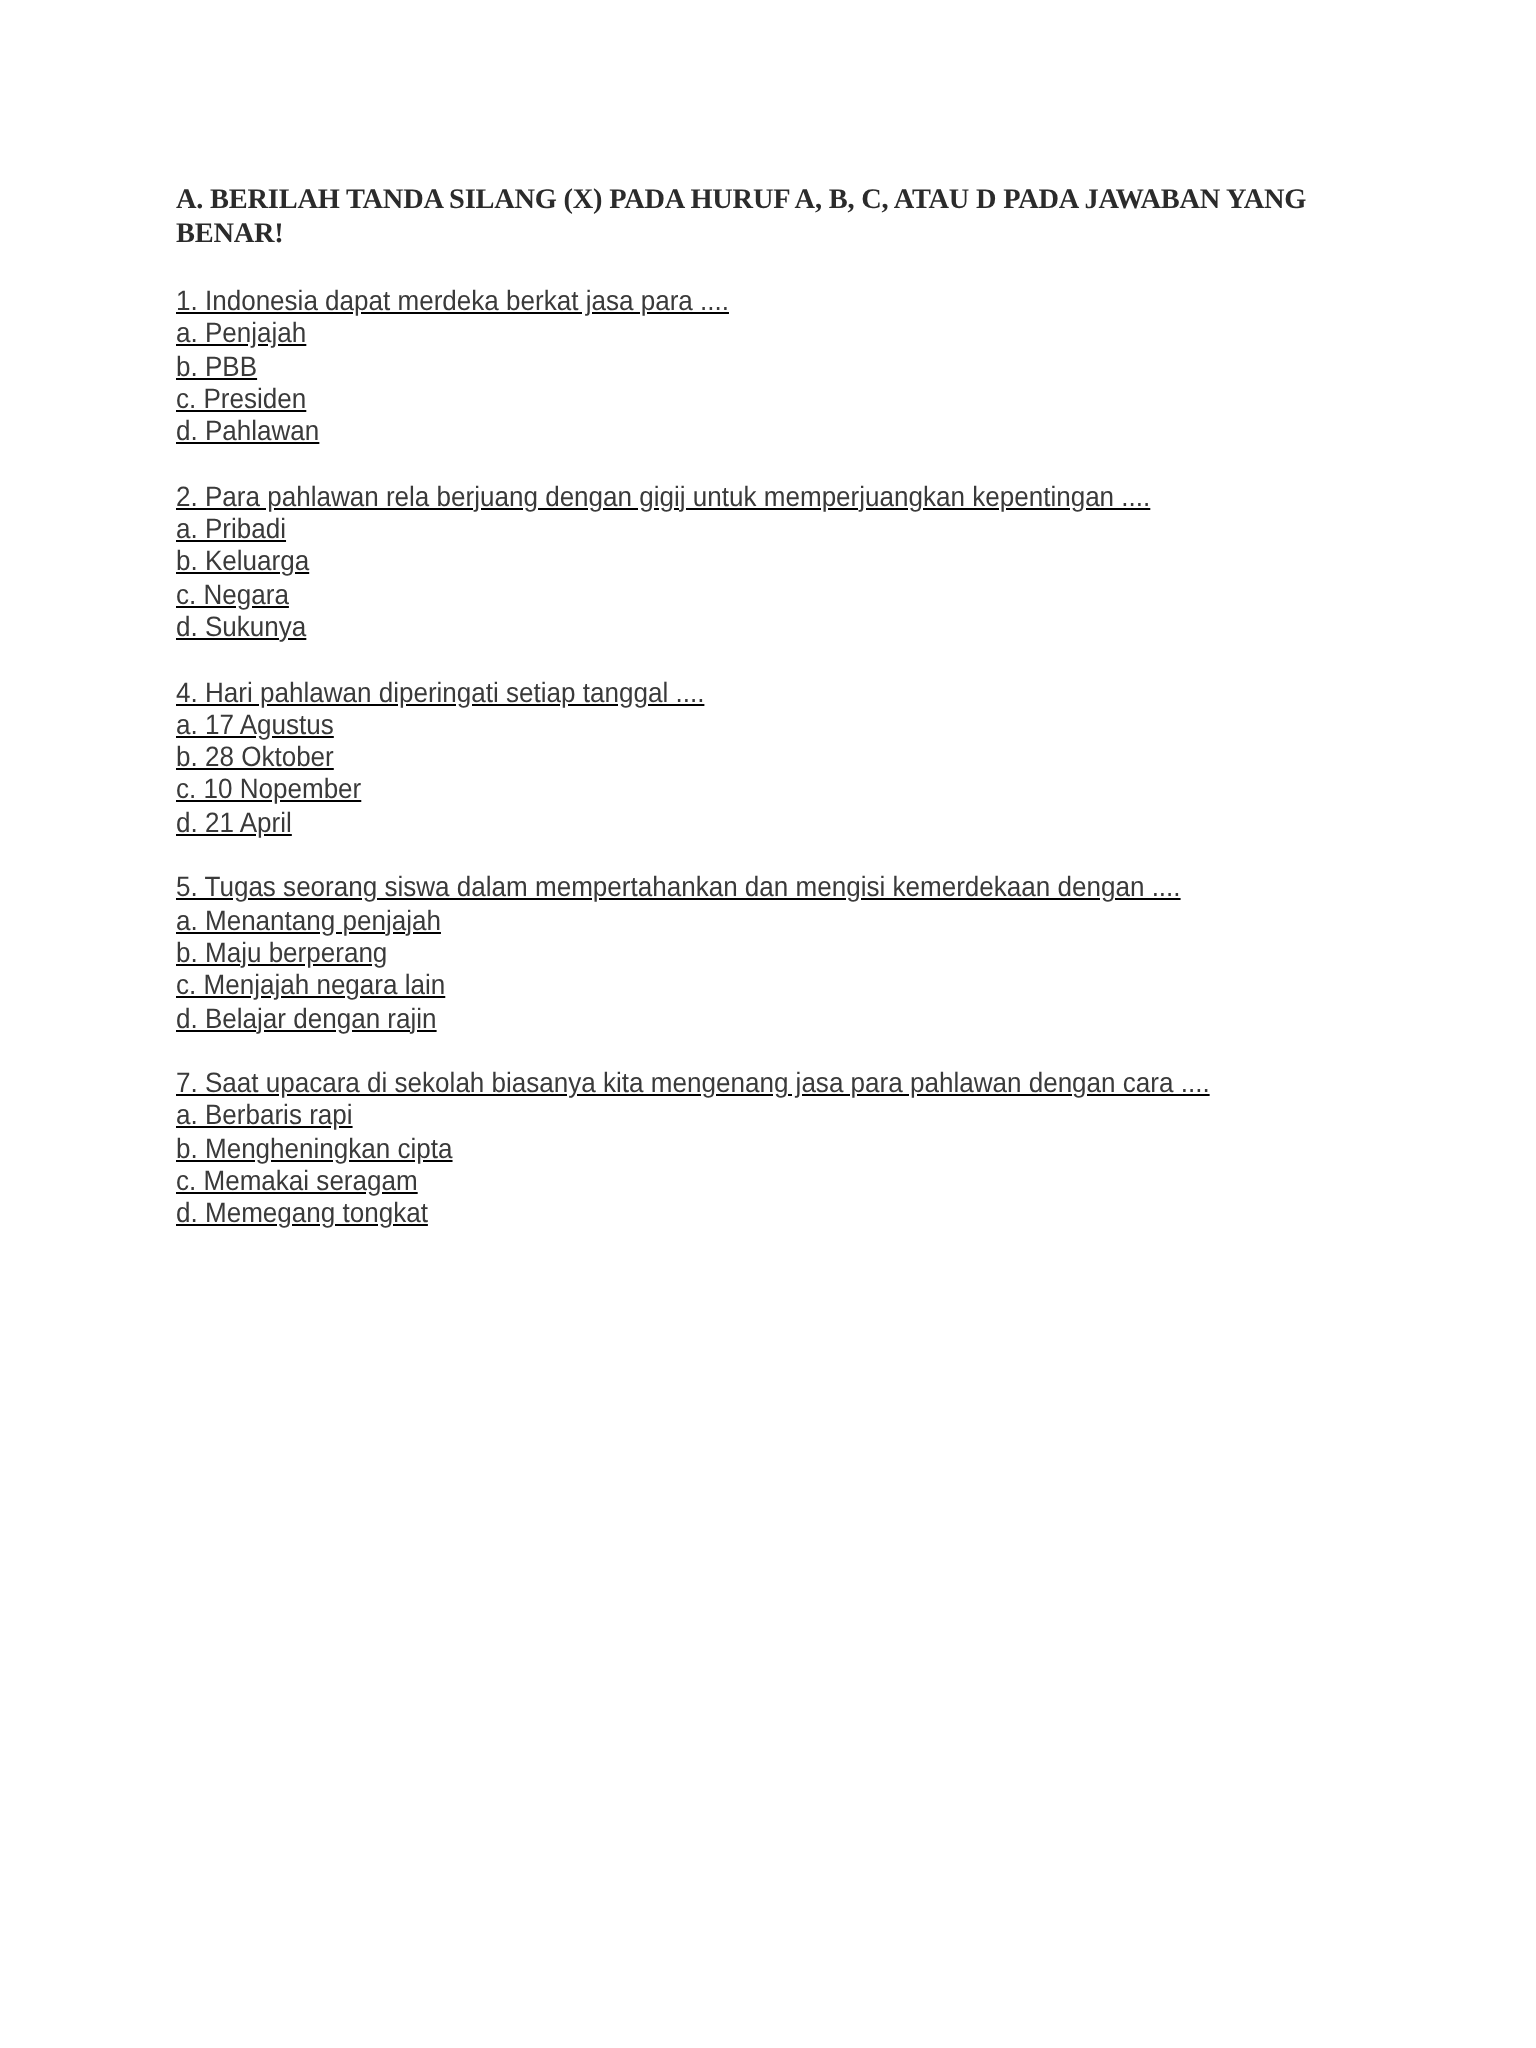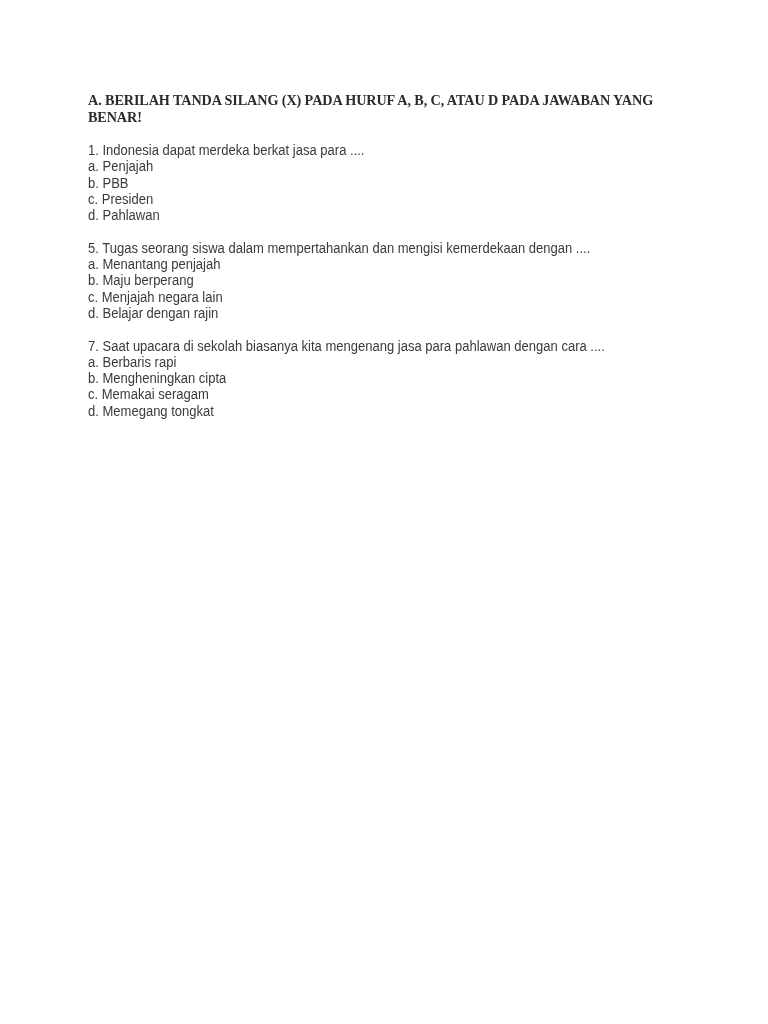--- a/index.html
+++ b/index.html
@@ -4,21 +4,21 @@
 <style>
   html, body { margin: 0; padding: 0; background: #ffffff; }
   body { width: 768px; height: 1024px; position: relative; overflow: hidden; }
   .page { position: absolute; left: 0; top: 0; width: 768px; height: 1024px; background: #ffffff; }
   .heading {
     position: absolute; left: 88px; top: 92px; width: 600px;
     font-family: "Liberation Serif", serif; font-weight: bold;
     font-size: 14.2px; line-height: 17px; color: #2b2b2b; letter-spacing: -0.1px;
   }
   .questions { position: absolute; left: 88px; top: 142px; width: 640px; }
-  .question { margin: 0 0 16.3px 0; }
+  .question { margin: 0 0 16.3px 0; text-decoration: underline; }
   .line {
     font-family: "Liberation Sans", sans-serif; font-size: 14px;
     line-height: 16.3px; color: #3a3a3a; white-space: nowrap;
     transform: scaleX(0.93); transform-origin: left center;
   }
 </style>
 </head>
 <body>
 
 <div class="page">
@@ -26,20 +26,34 @@
 
   <div class="questions">
     <div class="question">
       <div class="line">1. Indonesia dapat merdeka berkat jasa para ....</div>
       <div class="line">a. Penjajah</div>
       <div class="line">b. PBB</div>
       <div class="line">c. Presiden</div>
       <div class="line">d. Pahlawan</div>
     </div>
     <div class="question">
+      <div class="line">2. Para pahlawan rela berjuang dengan gigij untuk memperjuangkan kepentingan ....</div>
+      <div class="line">a. Pribadi</div>
+      <div class="line">b. Keluarga</div>
+      <div class="line">c. Negara</div>
+      <div class="line">d. Sukunya</div>
+    </div>
+    <div class="question">
+      <div class="line">4. Hari pahlawan diperingati setiap tanggal ....</div>
+      <div class="line">a. 17 Agustus</div>
+      <div class="line">b. 28 Oktober</div>
+      <div class="line">c. 10 Nopember</div>
+      <div class="line">d. 21 April</div>
+    </div>
+    <div class="question">
       <div class="line">5. Tugas seorang siswa dalam mempertahankan dan mengisi kemerdekaan dengan ....</div>
       <div class="line">a. Menantang penjajah</div>
       <div class="line">b. Maju berperang</div>
       <div class="line">c. Menjajah negara lain</div>
       <div class="line">d. Belajar dengan rajin</div>
     </div>
     <div class="question">
       <div class="line">7. Saat upacara di sekolah biasanya kita mengenang jasa para pahlawan dengan cara ....</div>
       <div class="line">a. Berbaris rapi</div>
       <div class="line">b. Mengheningkan cipta</div>

